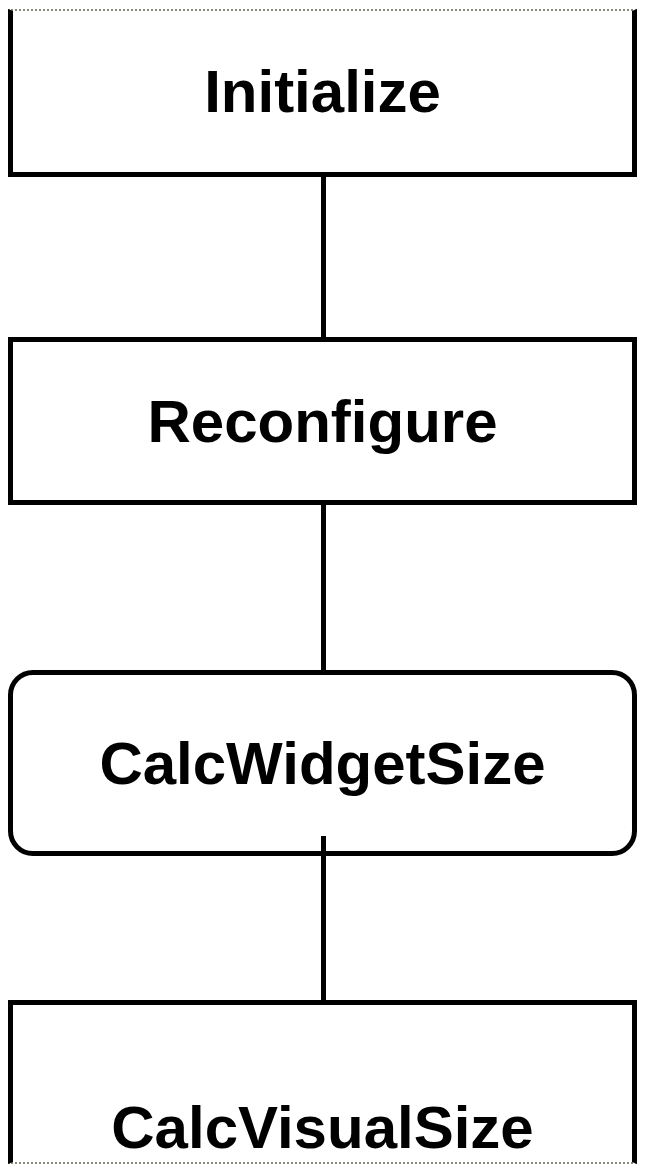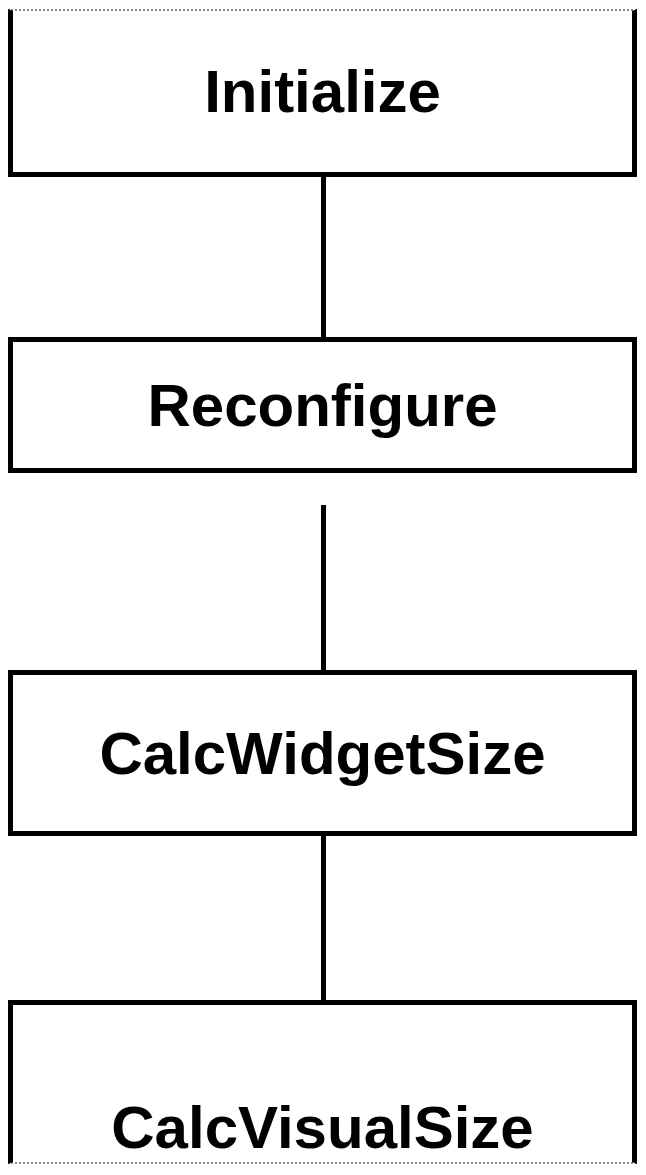--- a/index.html
+++ b/index.html
@@ -35,25 +35,26 @@
   }
   
   .node-1 {
     top: 9px;
     height: 168px;
     border-top: 2px dotted #8a8a7a;
     justify-content: center;
   }
   .node-2 {
     top: 337px;
-    height: 136px;
+    height: 168px;
   }
   .node-3 {
     top: 670px;
-    height: 166px;
+    height: 186px;
+    border-radius: 25px;
   }
   
   .node-4 {
     top: 1000px;
     height: 164px;
     border-bottom: 2px dotted #8a8a7a;
     align-items: flex-end;
   }
   .connector {
     position: absolute;

